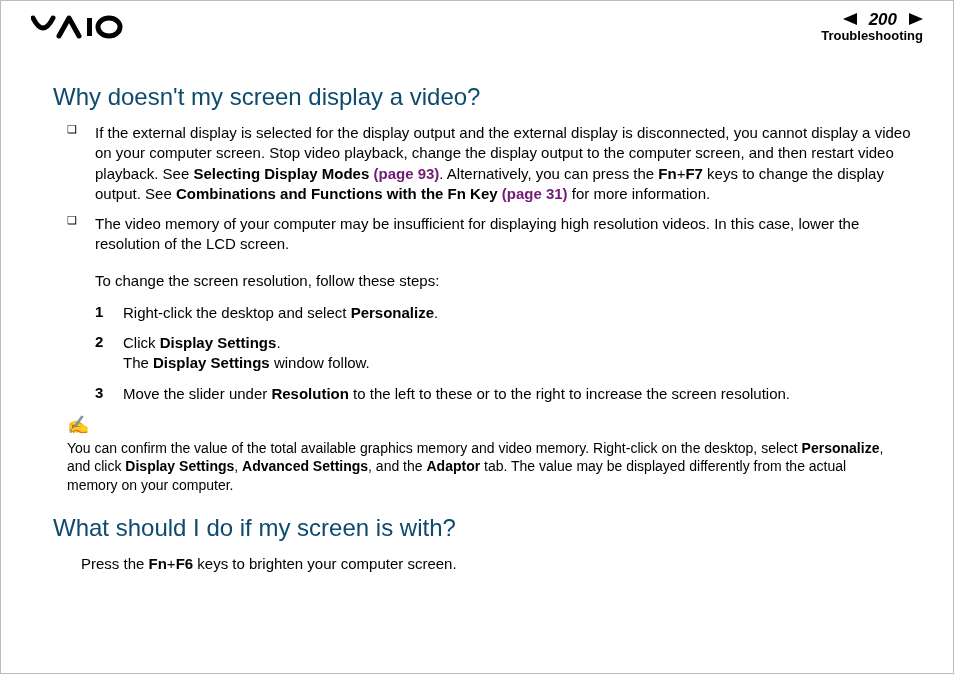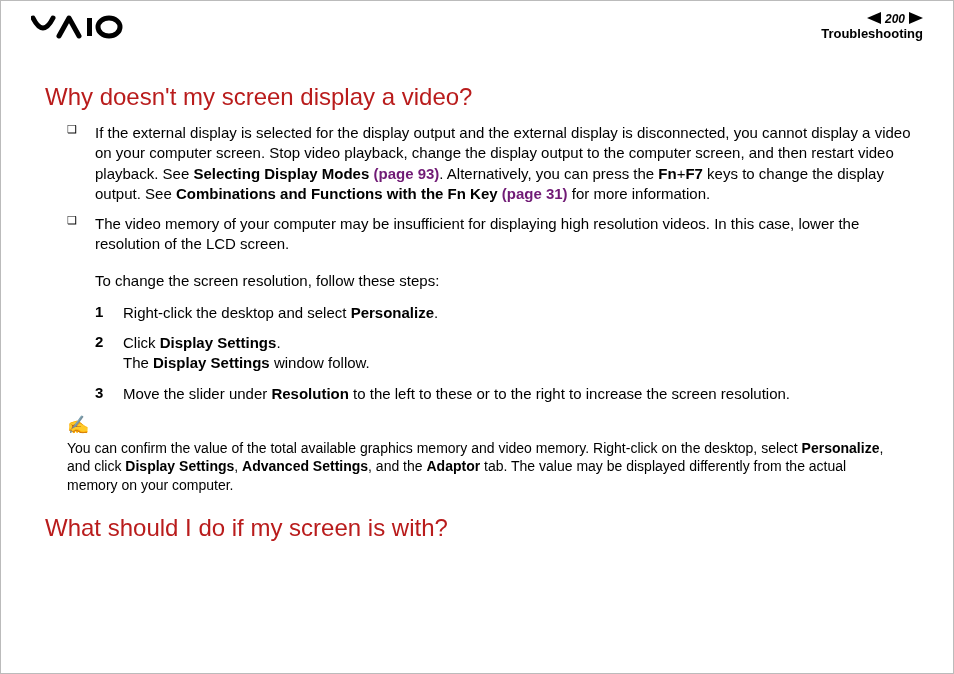--- a/index.html
+++ b/index.html
@@ -1,25 +1,25 @@
 <!DOCTYPE html>
 <html><head>
 <meta charset="utf-8">
 <style>
   body{margin:0;font-family:Arial,Helvetica,sans-serif;font-size:15px;color:#000;background:#fff}
   .page{width:954px;height:674px;box-sizing:border-box;border:1px solid #bbb;position:relative;padding:0 30px}
   .hdr{display:flex;justify-content:space-between;align-items:center;height:52px}
   .logo{font-weight:bold}
   .logo svg{display:block}
   .pnav{display:flex;flex-direction:column;align-items:flex-end;line-height:1.1}
-  .pnum{display:flex;align-items:center;gap:4px;font-weight:bold;font-style:italic;font-size:12px}
+  .pnum{display:flex;align-items:center;gap:12px;font-weight:bold;font-style:italic;font-size:17px}
   .tri{display:inline-block}
   .section{font-weight:bold;font-size:13px}
   .content{padding:0 10px 0 10px;margin-top:30px}
-  h2{color:#b91c1c;font-weight:normal;font-size:24px;margin:0 0 12px 4px}
+  h2{color:#0c4a6e;font-weight:normal;font-size:24px;margin:0 0 12px 12px}
   h2.mt{margin-top:20px}
   .bl{display:flex;margin:0 0 10px 26px}
   .bl .mk{width:28px;flex-shrink:0}
   .bl .mk.sq{font-size:11px}
   .bl .txt{flex:1;line-height:1.35}
   .steps{margin-left:54px}
   .step{display:flex;margin:0 0 10px 0}
   .step .n{width:28px;flex-shrink:0;font-weight:bold}
   .step .txt{flex:1;line-height:1.35}
   .intro{margin:16px 0 12px 54px;line-height:1.35}
@@ -87,14 +87,17 @@
         <div class="txt"><span>Move the slider under </span><span class="b">Resolution</span><span> to the left to these or to the right to increase the screen resolution.</span></div>
       </div>
     </div>
 
     <div class="note">
       <span class="pen">✍</span><br>
       <span>You can confirm the value of the total available graphics memory and video memory. Right-click on the desktop, select </span><span class="b">Personalize</span><span>, and click </span><span class="b">Display Settings</span><span>, </span><span class="b">Advanced Settings</span><span>, and the </span><span class="b">Adaptor</span><span> tab. The value may be displayed differently from the actual memory on your computer.</span>
     </div>
 
     <h2 class="mt">What should I do if my screen is with?</h2>
+    <div class="p2">
+      <span>Press the </span><span class="b">Fn</span><span>+</span><span class="b">F6</span><span> keys to brighten your computer screen.</span>
+    </div>
   </div>
 </div>
 
 </body></html>

